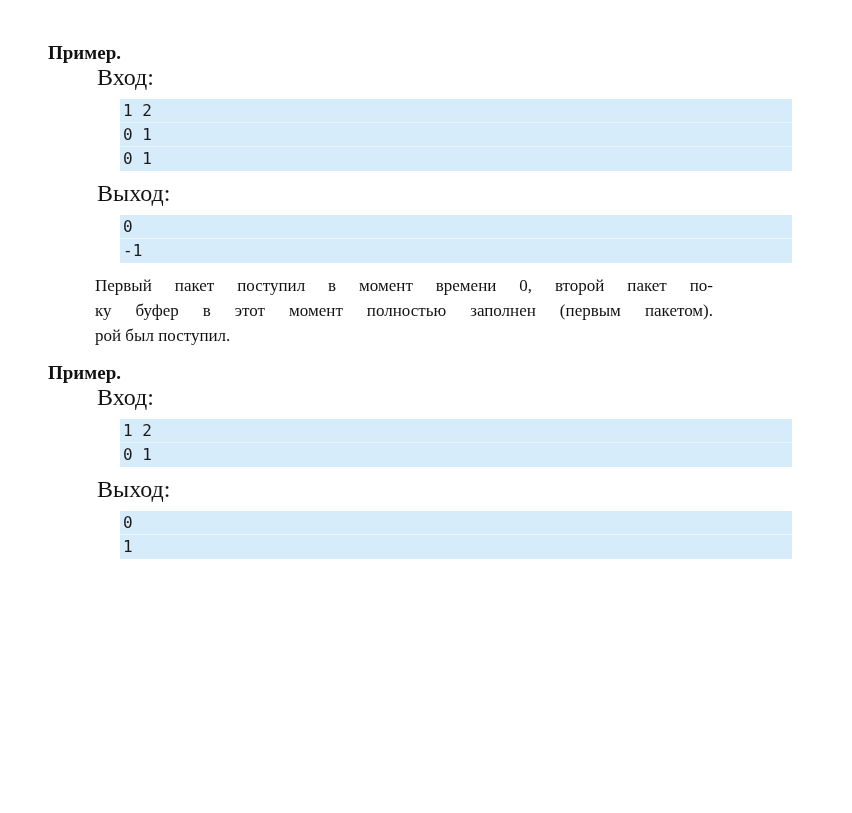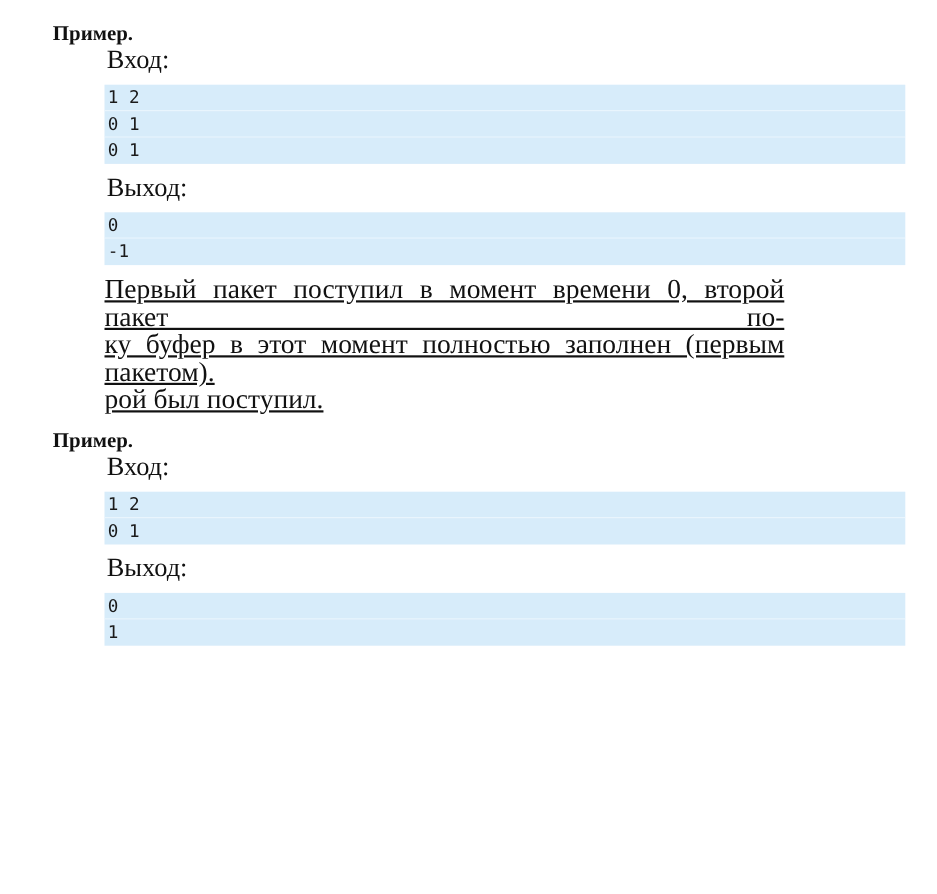--- a/index.html
+++ b/index.html
@@ -9,61 +9,60 @@
     background: #ffffff;
     color: #111111;
     font-family: "Liberation Serif", serif;
     overflow: hidden;
   }
   .page {
     position: relative;
     width: 852px;
     height: 813px;
     box-sizing: border-box;
-    padding-top: 19px;
+    padding-top: 41px;
   }
   .example-heading {
     margin: 0 0 0 48px;
     font-size: 19px;
     line-height: 24px;
     font-weight: bold;
     color: #111111;
   }
   .section-2 .example-heading {
     margin-top: 13px;
   }
   .io-label {
     margin: 0 0 0 97px;
     font-size: 24px;
     line-height: 24px;
   }
   .code-block {
-    margin: 10px 0 10px 95px;
-    width: 728px;
+    margin: 10px 0 10px 120px;
+    width: 672px;
     font-family: "DejaVu Sans Mono", monospace;
     font-size: 16px;
     line-height: 24px;
     color: #1a1a1a;
   }
   .code-line {
     height: 24px;
     padding-left: 3px;
     background: #d7ecfa;
     box-shadow: inset 0 -1px 0 #e9f5fd;
     white-space: pre;
   }
   .code-line:last-child {
     box-shadow: none;
   }
   .explanation {
     margin: 9px 6px 0 95px;
     width: 618px;
-    font-size: 25px;
+    font-size: 17px;
     line-height: 25px;
-    text-decoration: underline;
   }
   .expl-line {
     display: block;
   }
   .expl-line.just {
     text-align: justify;
     text-align-last: justify;
   }
 </style>
 </head>

